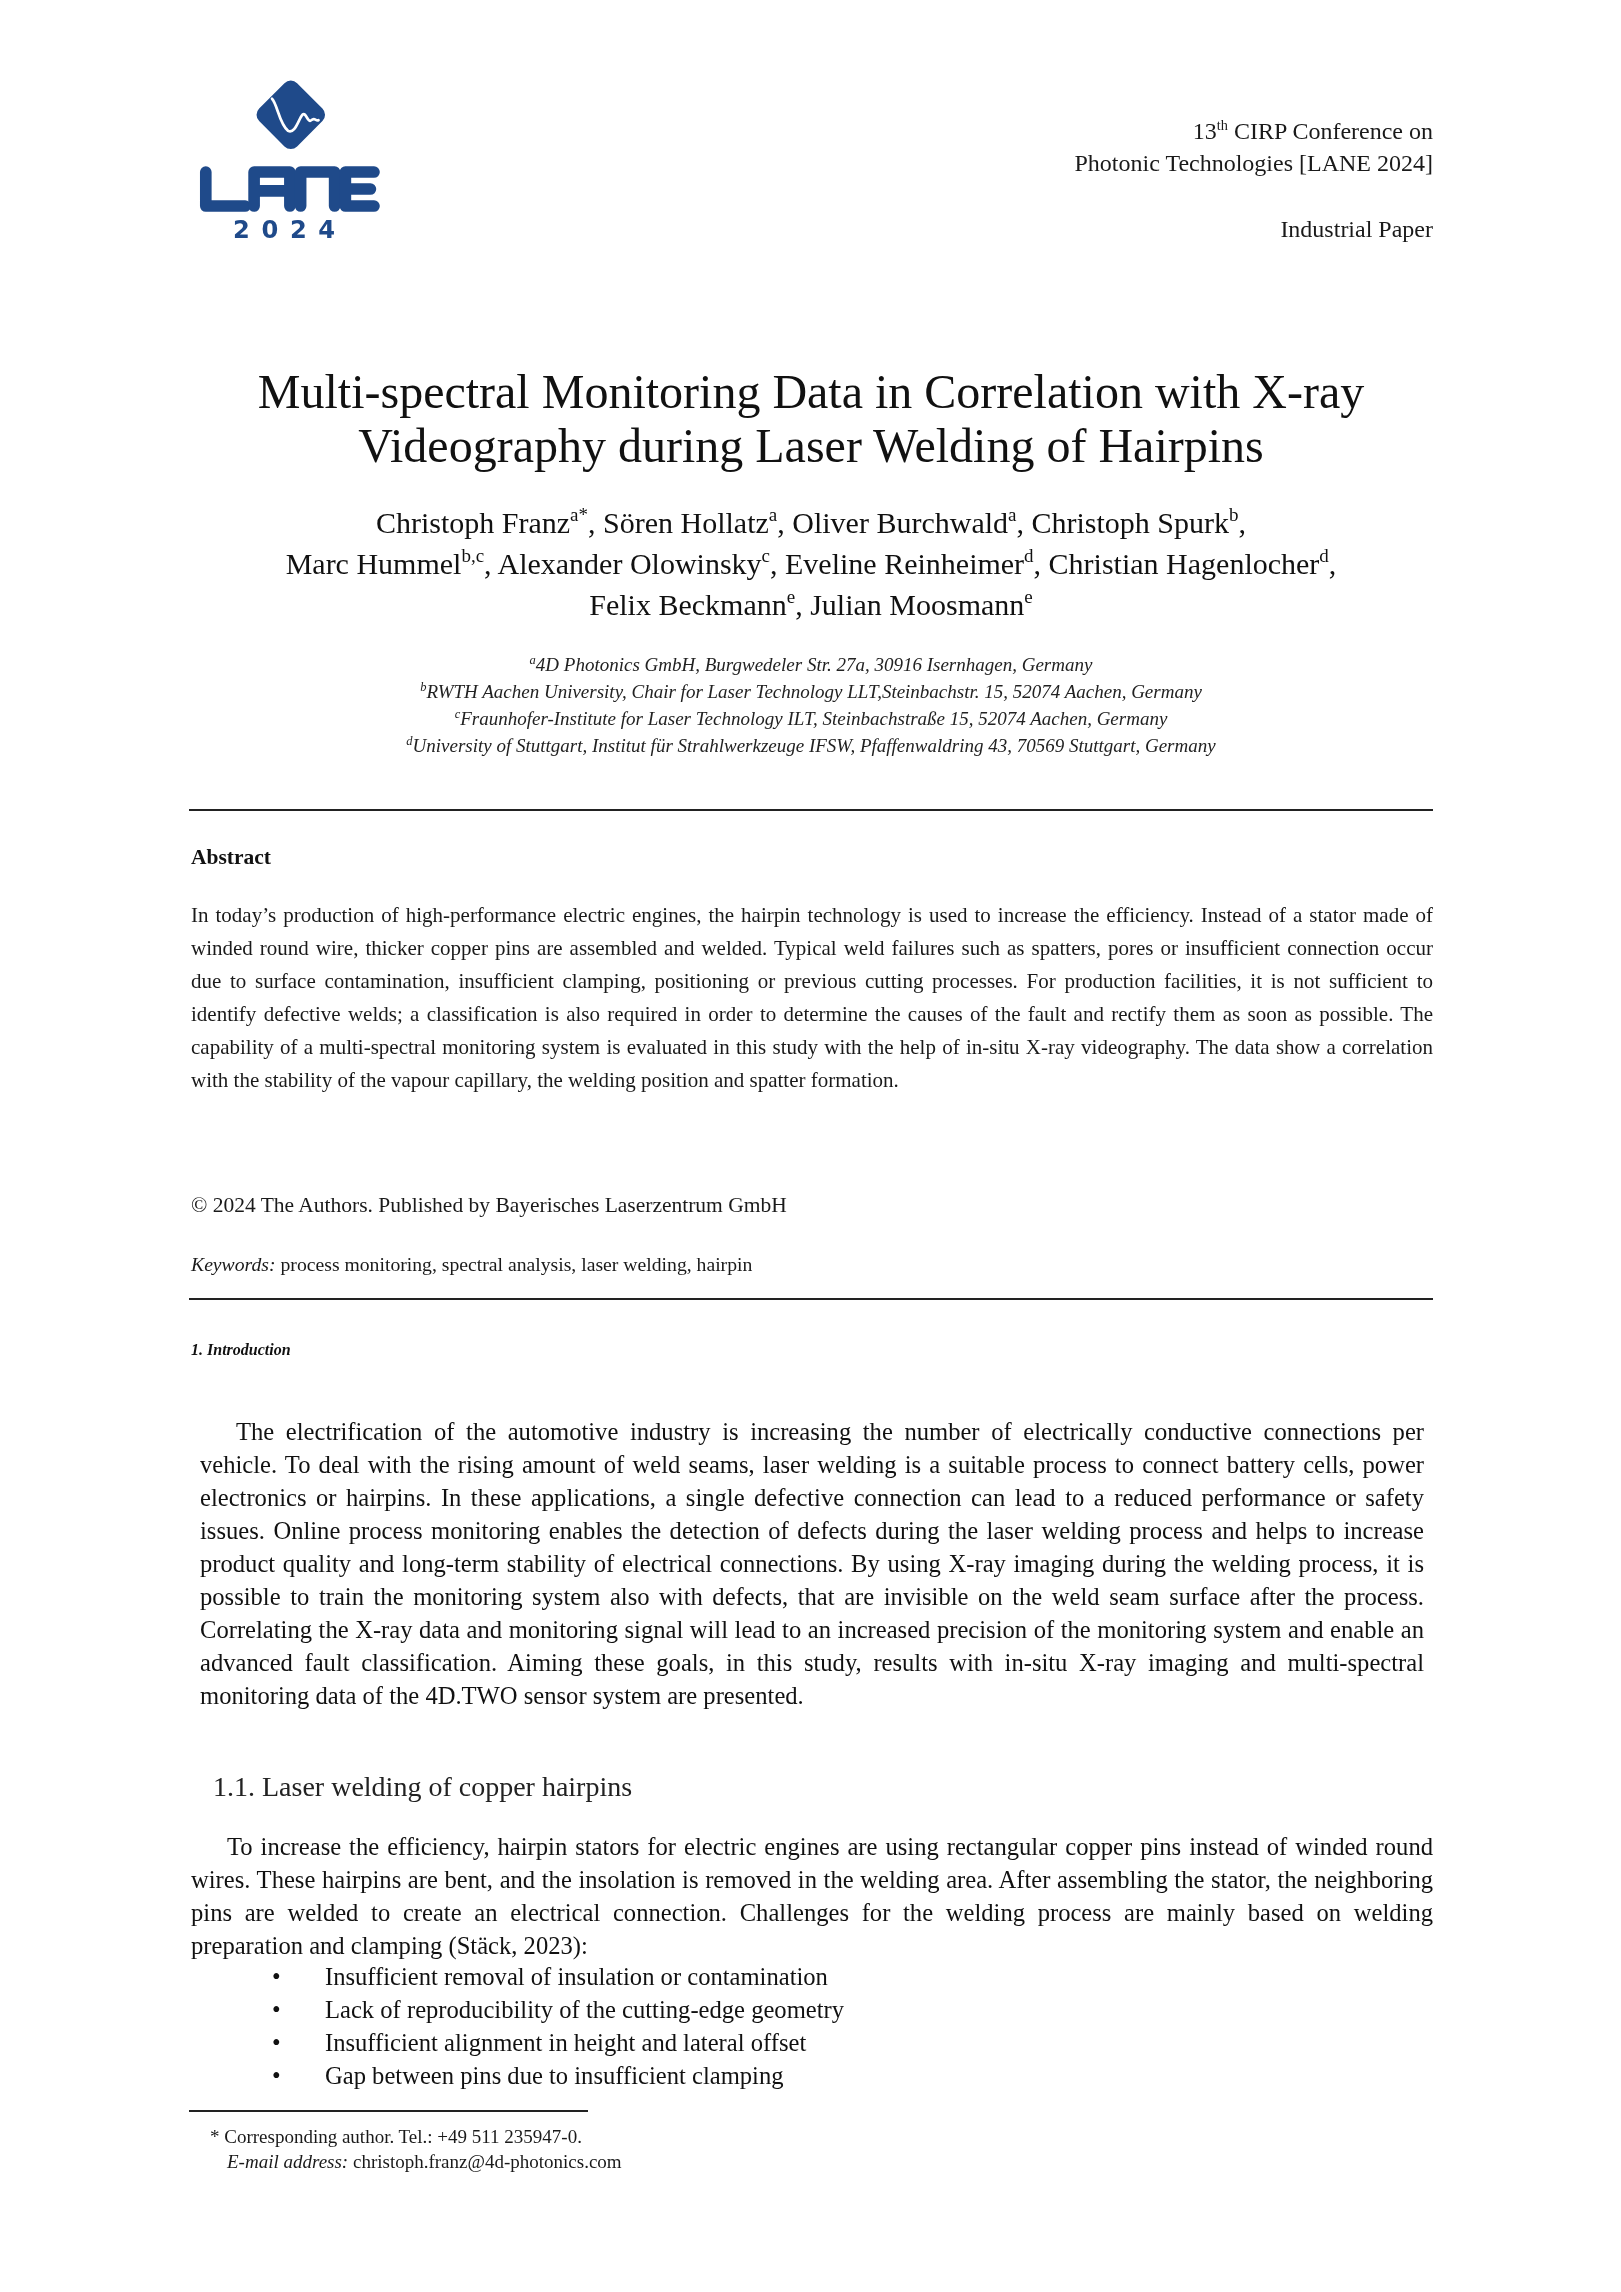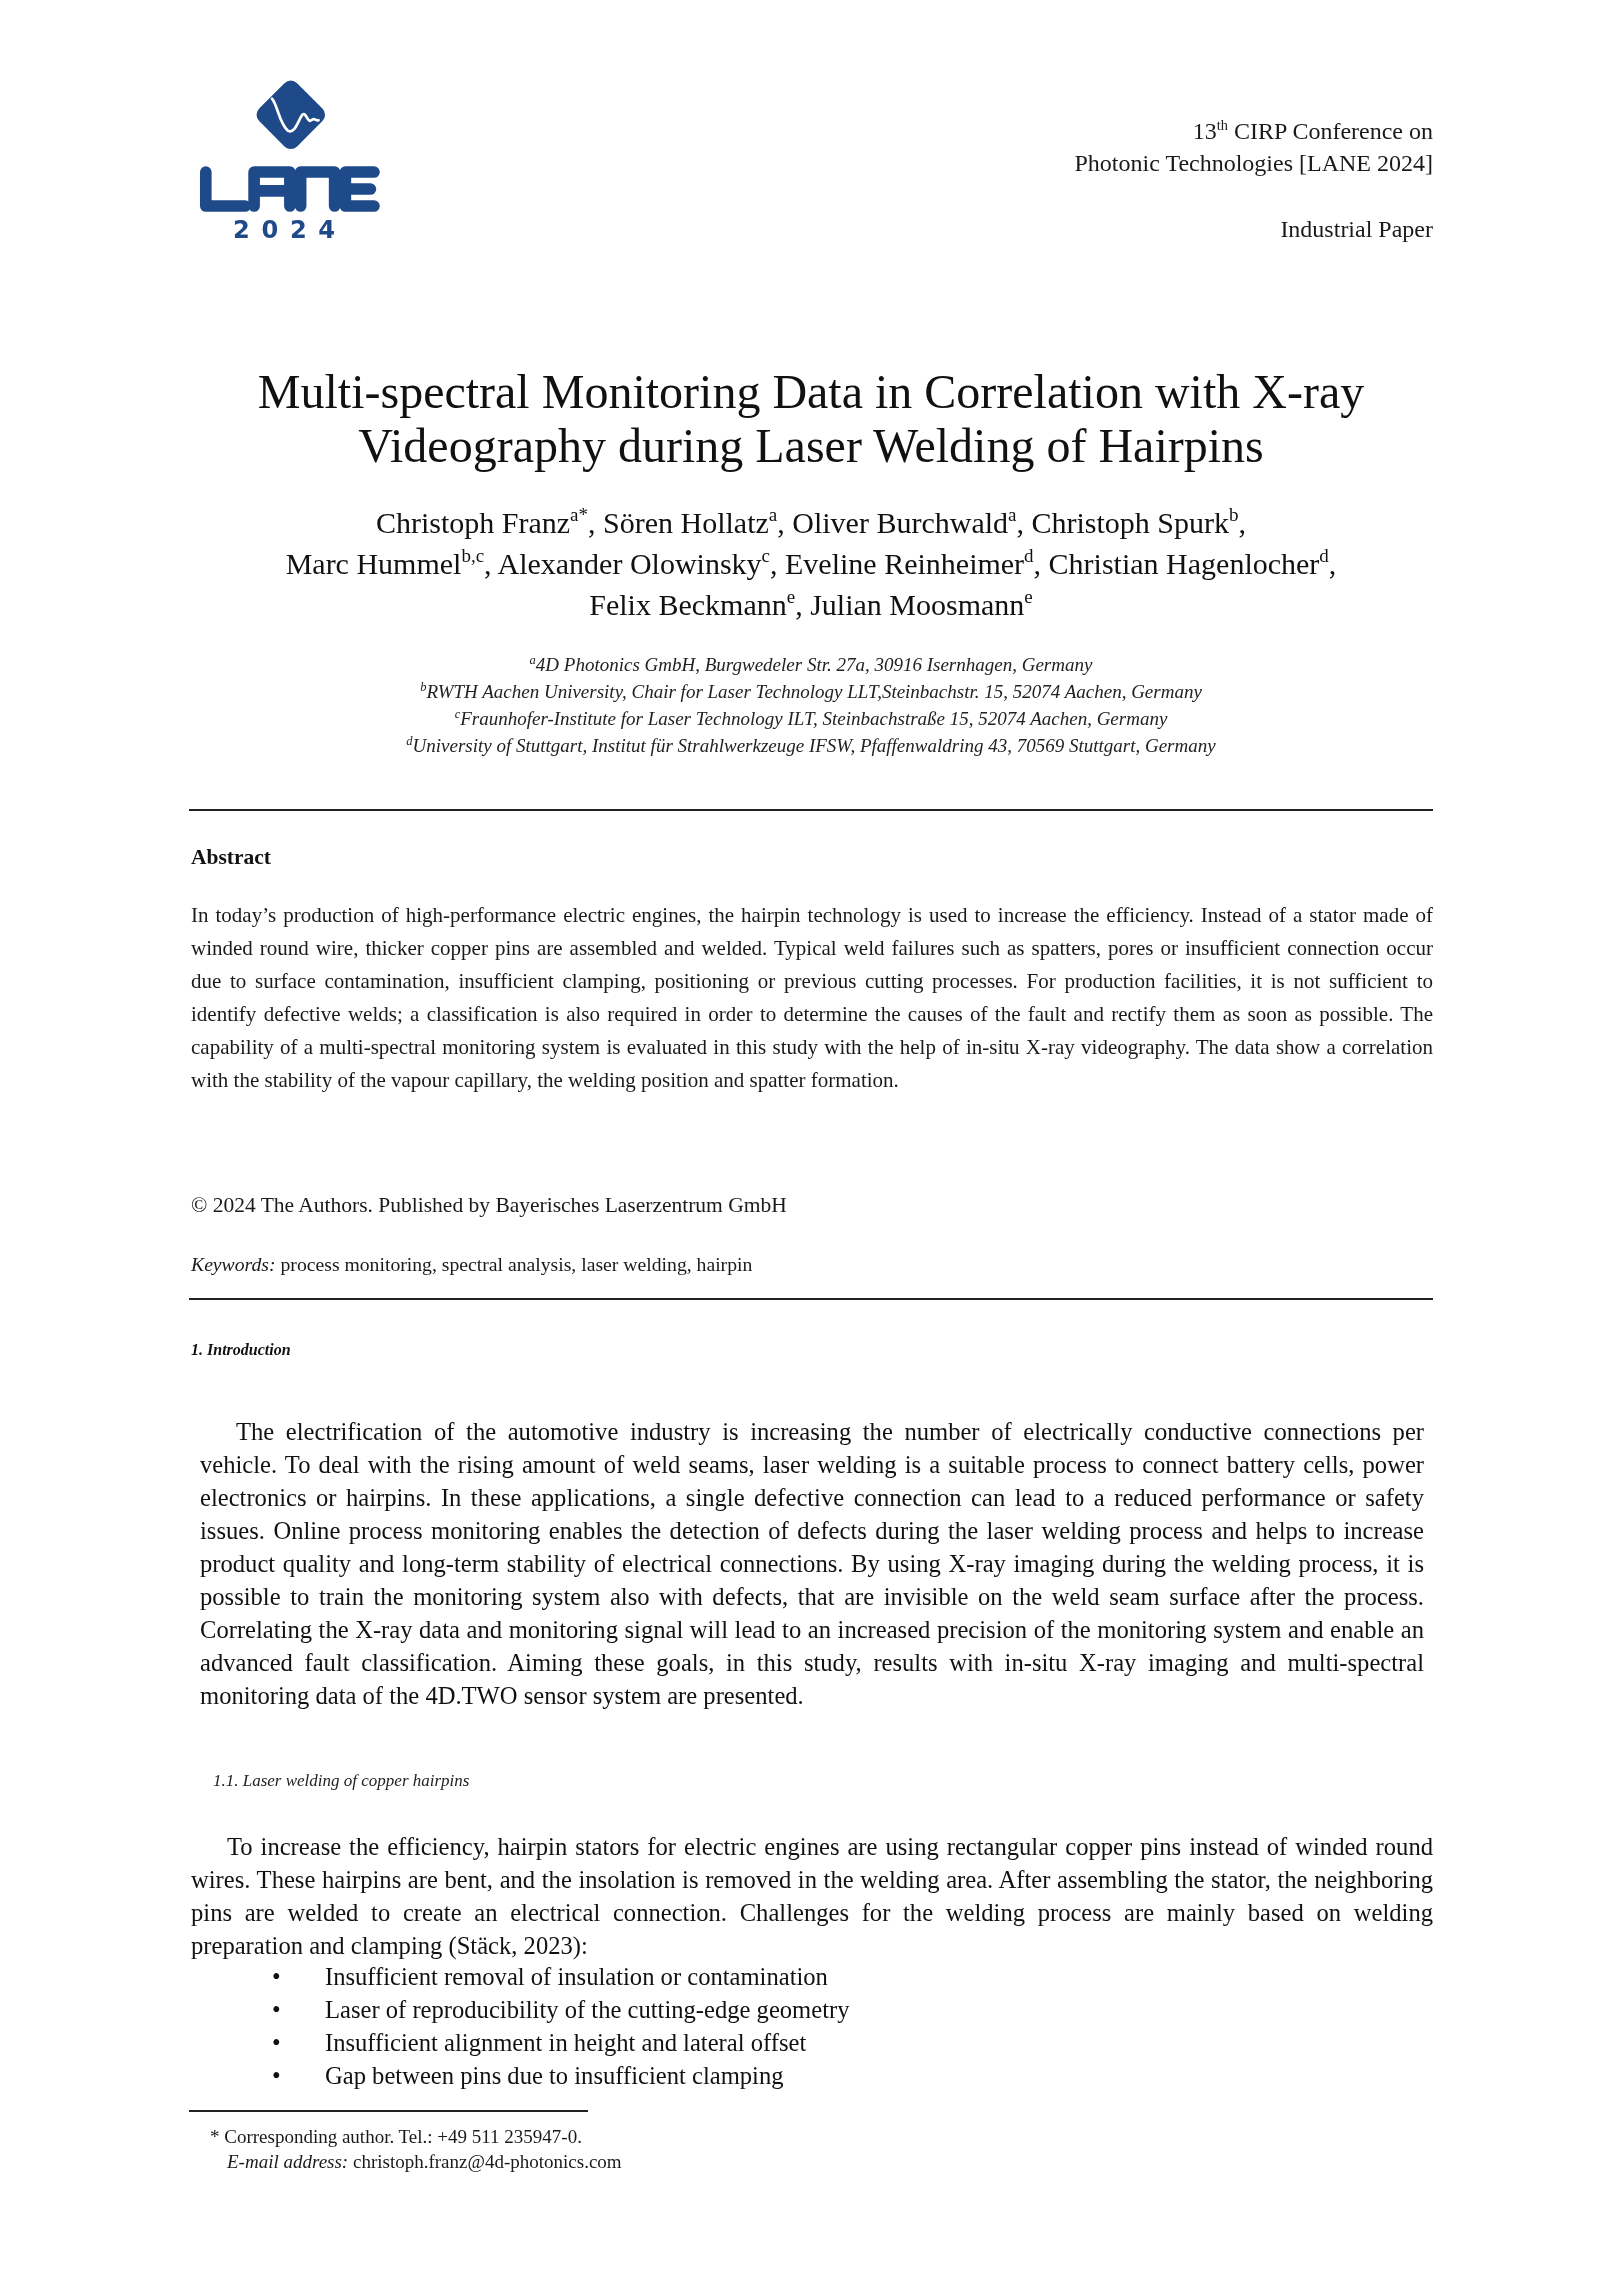--- a/index.html
+++ b/index.html
@@ -36,21 +36,21 @@
   #abstract-body p { margin: 0; text-align-last: left; }
 
   #copyright { left: 191px; top: 1191px; font-size: 21.5px; line-height: 29px; color: #1a1a1a; }
   #keywords { left: 191px; top: 1251px; font-size: 19.7px; line-height: 27px; color: #1a1a1a; }
   #keywords em { font-style: italic; }
 
   #intro-head { left: 191px; top: 1341px; font-size: 16px; font-style: italic; }
   #intro-body { left: 191px; width: 1242px; top: 1406px; }
   #intro-body p { margin: 9px; text-indent: 36px; text-align-last: left; }
 
-  #sub-head { left: 213px; top: 1771px; font-size: 17px; font-style: italic; color: #222; }
+  #sub-head { left: 213px; top: 1771px; font-size: 28px; color: #222; }
   #sub-body { left: 191px; width: 1242px; top: 1830px; }
   #sub-body p { margin: 0; text-indent: 36px; text-align-last: left; }
 
   #bullets { left: 191px; top: 1960px; width: 1075px; margin: 0; padding: 0; list-style: none; }
   #bullets li { position: relative; padding-left: 134px; font-size: 24.6px; line-height: 33px; color: #111; }
   #bullets li .dot { position: absolute; left: 81px; top: 0; }
 
   #fn-rule { left: 189px; top: 2110px; width: 399px; height: 1.8px; background: #222; }
   #footnote { left: 210px; top: 2124px; font-size: 19px; line-height: 25px; color: #1a1a1a; }
   #footnote em { font-style: italic; }
@@ -115,21 +115,21 @@
   <p>The electrification of the automotive industry is increasing the number of electrically conductive connections per vehicle. To deal with the rising amount of weld seams, laser welding is a suitable process to connect battery cells, power electronics or hairpins. In these applications, a single defective connection can lead to a reduced performance or safety issues. Online process monitoring enables the detection of defects during the laser welding process and helps to increase product quality and long-term stability of electrical connections. By using X-ray imaging during the welding process, it is possible to train the monitoring system also with defects, that are invisible on the weld seam surface after the process. Correlating the X-ray data and monitoring signal will lead to an increased precision of the monitoring system and enable an advanced fault classification. Aiming these goals, in this study, results with in-situ X-ray imaging and multi-spectral monitoring data of the 4D.TWO sensor system are presented.</p>
 </div>
 
 <div id="sub-head" class="abs">1.1. Laser welding of copper hairpins</div>
 <div id="sub-body" class="abs body-lg">
   <p>To increase the efficiency, hairpin stators for electric engines are using rectangular copper pins instead of winded round wires. These hairpins are bent, and the insolation is removed in the welding area. After assembling the stator, the neighboring pins are welded to create an electrical connection. Challenges for the welding process are mainly based on welding preparation and clamping (Stäck, 2023):</p>
 </div>
 
 <ul id="bullets" class="abs">
   <li><span class="dot">•</span><span>Insufficient removal of insulation or contamination</span></li>
-  <li><span class="dot">•</span><span>Laser of reproducibility of the cutting-edge geometry</span></li>
+  <li><span class="dot">•</span><span>Lack of reproducibility of the cutting-edge geometry</span></li>
   <li><span class="dot">•</span><span>Insufficient alignment in height and lateral offset</span></li>
   <li><span class="dot">•</span><span>Gap between pins due to insufficient clamping</span></li>
 </ul>
 
 <div id="fn-rule" class="abs"></div>
 <div id="footnote" class="abs">
   <div><span>* </span><span>Corresponding author. Tel.: +49 511 235947-0.</span></div>
   <div style="padding-left:17px;"><em>E-mail address:</em><span> christoph.franz@4d-photonics.com</span></div>
 </div>
 

